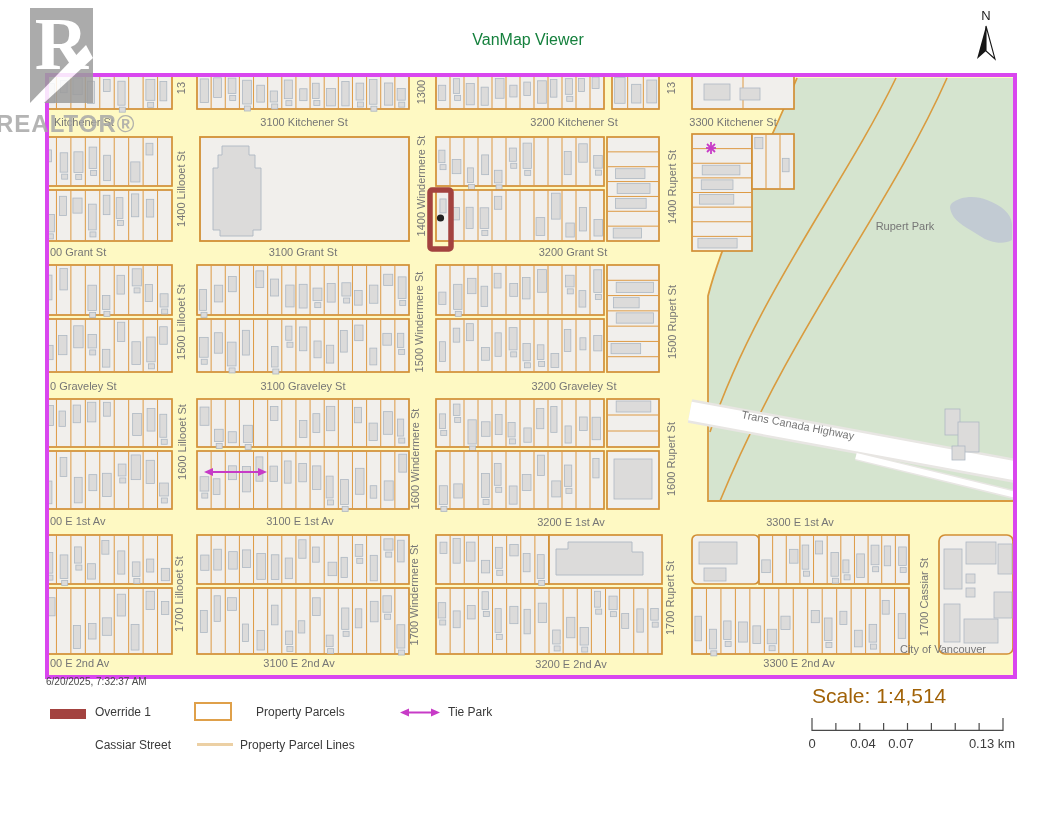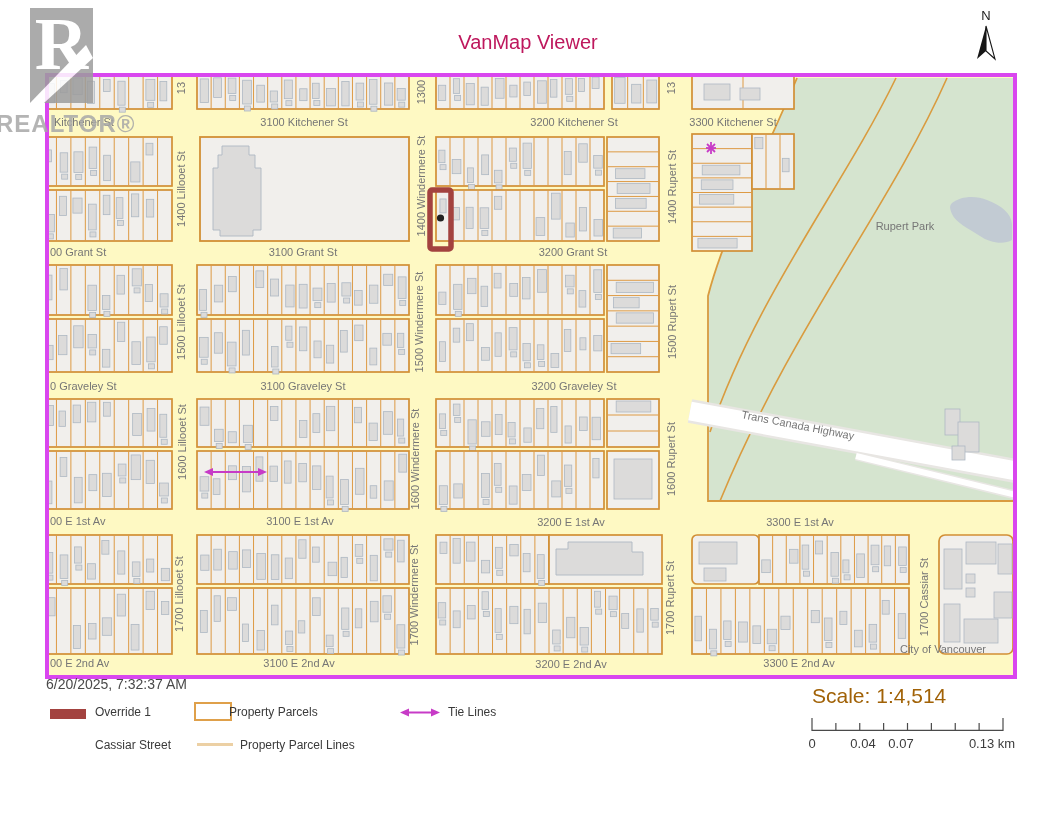--- a/index.html
+++ b/index.html
@@ -1,37 +1,37 @@
 <!DOCTYPE html>
 <html><head>
 <meta charset="utf-8">
 <style>
   html,body{margin:0;padding:0;background:#ffffff;}
   body{width:1056px;height:816px;position:relative;overflow:hidden;
        font-family:"Liberation Sans", sans-serif;}
   #title{position:absolute;left:0;top:31px;width:1056px;text-align:center;
-         font-size:20px;color:#be185d;}
+         font-size:16px;color:#15803d;}
   
   #north{position:absolute;left:968px;top:8px;width:36px;text-align:center;}
   #north .n{font-size:13px;color:#222;display:block;margin-bottom:1px;}
   
   #watermark{position:absolute;left:0;top:0;width:160px;height:150px;z-index:6;
              opacity:.85;pointer-events:none;}
   #wm-square{position:absolute;left:30px;top:8px;width:63px;height:95px;background:#9d9d9d;}
   #wm-square .r{position:absolute;left:0;top:-6px;width:63px;text-align:center;
                 font-family:"Liberation Serif", serif;font-weight:bold;font-size:74px;color:#ffffff;}
   #wm-text{position:absolute;left:-4px;top:110px;width:160px;
            font-size:24px;font-weight:bold;letter-spacing:1px;color:#a8a8a8;}
   
   #map{position:absolute;left:45px;top:73px;width:964px;height:598px;
        background:#fef9c3;border:4px solid #d946ef;}
   #map svg{position:absolute;left:0;top:0;}
   
   .ftext{position:absolute;font-size:12px;color:#3a3a3a;white-space:nowrap;}
-  #timestamp{position:absolute;left:46px;top:676px;font-size:14px;color:#4a4a4a;}
+  #timestamp{position:absolute;left:46px;top:676px;font-size:10px;color:#4a4a4a;}
   #sw-override{position:absolute;left:50px;top:709px;width:36px;height:10px;}
   #sw-parcels{position:absolute;left:194px;top:702px;width:34px;height:15px;background:#fff;}
   #sw-tie{position:absolute;left:399px;top:705px;}
   #sw-pline{position:absolute;left:197px;top:743px;width:36px;height:3px;}
   #scale-label{position:absolute;left:812px;top:684px;font-size:21px;color:#a16207;}
   #scalebar{position:absolute;left:800px;top:717px;}
   .tick{position:absolute;top:736px;font-size:13px;color:#3c3c3c;transform:translateX(-50%);white-space:nowrap;}
 </style>
 </head>
 <body>
@@ -902,30 +902,30 @@
   </div>
   <div id="wm-text">REALTOR®</div>
 </div>
 
 <div id="timestamp">6/20/2025, 7:32:37 AM</div>
 
 <div id="sw-override" style="background: rgb(163, 66, 63);"></div>
 <div class="ftext" style="left:95px;top:705px">Override 1</div>
 
 <div id="sw-parcels" style="border: 2px solid rgb(223, 160, 74);"></div>
-<div class="ftext" style="left:229px;top:705px">Property Parcels</div>
+<div class="ftext" style="left:256px;top:705px">Property Parcels</div>
 
 <div id="sw-tie">
   <svg width="42" height="13" viewBox="0 0 42 13">
     <line x1="7" y1="6.5" x2="35" y2="6.5" stroke="#c73bc7" stroke-width="2"></line>
     <polygon points="1,6.5 10,2.5 10,10.5" fill="#c73bc7"></polygon>
     <polygon points="41,6.5 32,2.5 32,10.5" fill="#c73bc7"></polygon>
   </svg>
 </div>
-<div class="ftext" style="left:448px;top:705px">Tie Lines</div>
+<div class="ftext" style="left:448px;top:705px">Tie Park</div>
 
 <div class="ftext" style="left:95px;top:738px">Cassiar Street</div>
 <div id="sw-pline" style="background: rgb(236, 208, 164);"></div>
 <div class="ftext" style="left:240px;top:738px">Property Parcel Lines</div>
 
 <div id="scale-label">Scale: 1:4,514</div>
 <svg id="scalebar" width="256" height="16" viewBox="0 0 256 16">
     <line x1="12" y1="13.4" x2="203" y2="13.4" stroke="#4a4a4a" stroke-width="1.2"></line>
     <line x1="12" y1="1" x2="12" y2="14" stroke="#4a4a4a" stroke-width="1.2"></line>
     <line x1="35.875" y1="6" x2="35.875" y2="14" stroke="#4a4a4a" stroke-width="1.2"></line>

